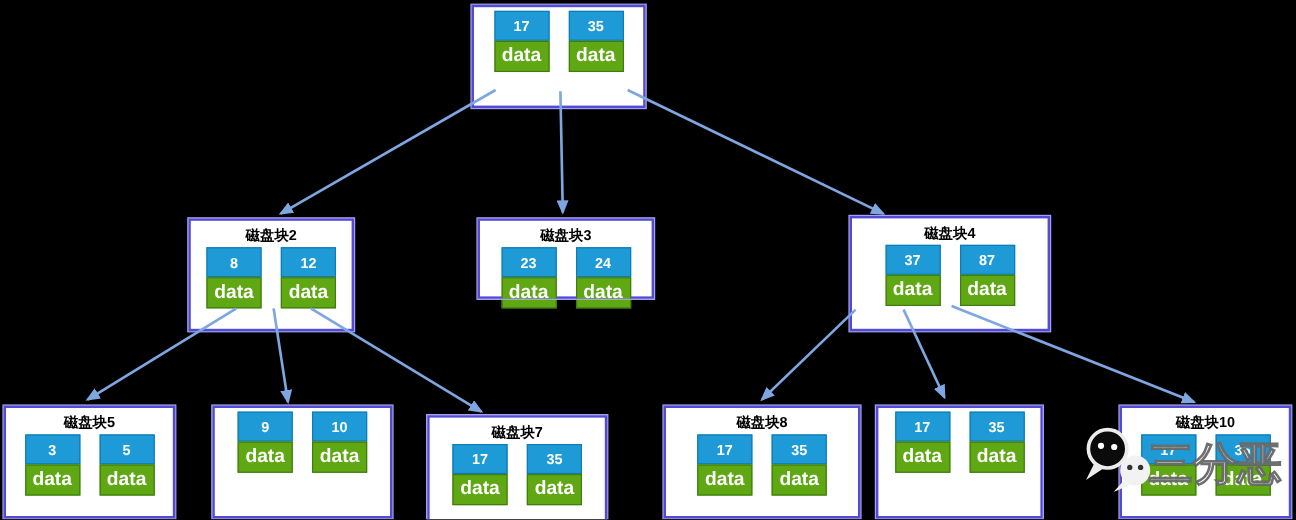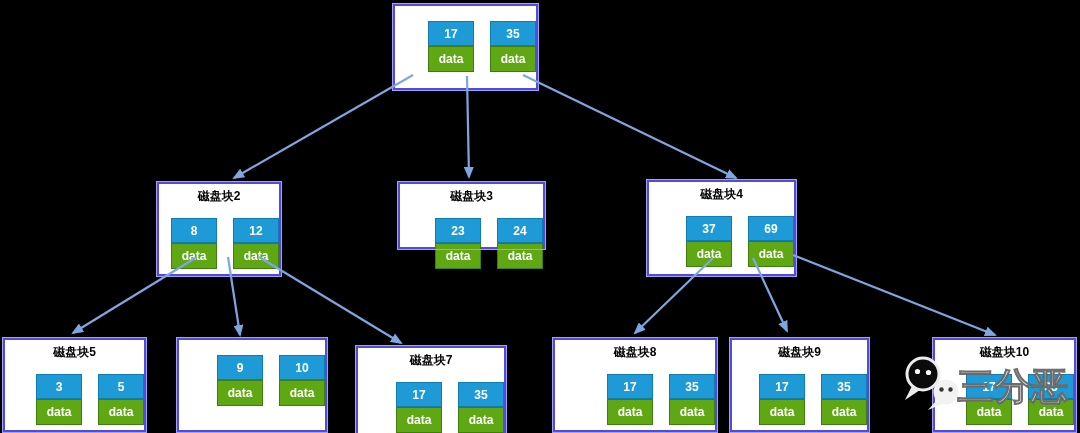--- a/index.html
+++ b/index.html
@@ -39,41 +39,41 @@
     text-align:center;
     font-size:12px;
     font-weight:bold;
     color:var(--title-text);
     margin-top:5px;
     line-height:14px;
     white-space:nowrap;
   }
   .cells{
     display:flex;
-    justify-content:flex-end;
+    justify-content:center;
     gap:16px;
-    margin-top:15px;
+    margin-top:3px;
   }
   .cell{width:46px;}
   .key{
     box-sizing:border-box;
     height:25px;
     background:var(--key-fill);
     border:1px solid var(--key-border);
     color:var(--box-text);
     font-size:12px;font-weight:bold;
     display:flex;align-items:center;justify-content:center;
   }
   .data{
     box-sizing:border-box;
     height:26px;
     background:var(--data-fill);
     border:1px solid var(--data-border);
     color:var(--box-text);
-    font-size:12px;font-weight:bold;
+    font-size:16px;font-weight:bold;
     display:flex;align-items:center;justify-content:center;
   }
   .watermark{
     position:absolute;
     left:900px;top:354px;
     width:190px;height:70px;
     z-index:3;
     pointer-events:none;
   }
 </style>
@@ -107,21 +107,21 @@
           <div class="cell">
             <div class="key">17</div>
             <div class="data">data</div>
           </div>
           <div class="cell">
             <div class="key">35</div>
             <div class="data">data</div>
           </div>
         </div>
       </div>
-      <div class="node" style="left: 157px; top: 182px; width: 124px; height: 94px;">
+      <div class="node" style="left: 157px; top: 182px; width: 138px; height: 94px;">
         <div class="node-title">磁盘块2</div>
         <div class="cells">
           <div class="cell">
             <div class="key">8</div>
             <div class="data">data</div>
           </div>
           <div class="cell">
             <div class="key">12</div>
             <div class="data">data</div>
           </div>
@@ -133,29 +133,29 @@
           <div class="cell">
             <div class="key">23</div>
             <div class="data">data</div>
           </div>
           <div class="cell">
             <div class="key">24</div>
             <div class="data">data</div>
           </div>
         </div>
       </div>
-      <div class="node" style="left: 647px; top: 180px; width: 149px; height: 96px;">
+      <div class="node" style="left: 708px; top: 180px; width: 167px; height: 96px;">
         <div class="node-title">磁盘块4</div>
         <div class="cells">
           <div class="cell">
             <div class="key">37</div>
             <div class="data">data</div>
           </div>
           <div class="cell">
-            <div class="key">69</div>
+            <div class="key">87</div>
             <div class="data">data</div>
           </div>
         </div>
       </div>
       <div class="node" style="left: 3px; top: 338px; width: 143px; height: 94px;">
         <div class="node-title">磁盘块5</div>
         <div class="cells">
           <div class="cell">
             <div class="key">3</div>
             <div class="data">data</div>
@@ -198,21 +198,20 @@
             <div class="key">17</div>
             <div class="data">data</div>
           </div>
           <div class="cell">
             <div class="key">35</div>
             <div class="data">data</div>
           </div>
         </div>
       </div>
       <div class="node" style="left: 730px; top: 338px; width: 139px; height: 94px;">
-        <div class="node-title">磁盘块9</div>
         <div class="cells">
           <div class="cell">
             <div class="key">17</div>
             <div class="data">data</div>
           </div>
           <div class="cell">
             <div class="key">35</div>
             <div class="data">data</div>
           </div>
         </div>

